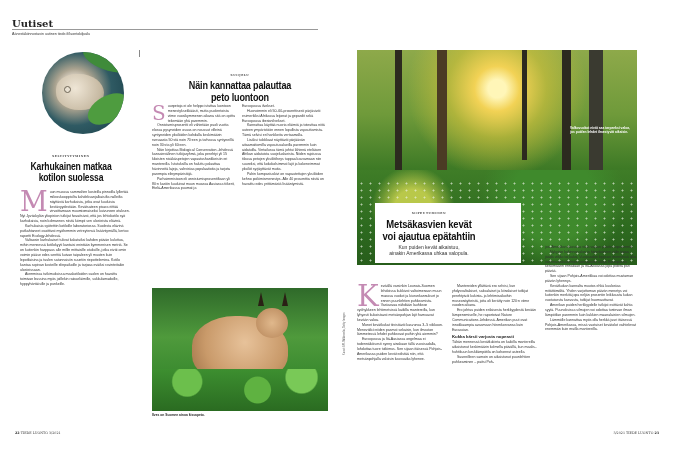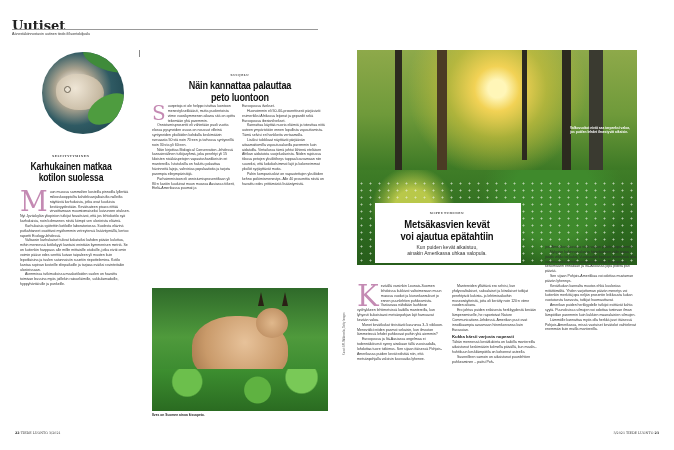--- a/index.html
+++ b/index.html
@@ -1,19 +1,19 @@
 <!DOCTYPE html>
 <html><head>
 <meta charset="utf-8">
 <style>
   * { box-sizing: border-box; margin: 0; padding: 0; }
   html, body { width: 674px; height: 450px; background: #fff; overflow: hidden; }
   body { position: relative; font-family: "Liberation Sans", sans-serif; color: #222; }
   .abs { position: absolute; }
-  .section-title { left: 12px; top: 18px; font-family: "DejaVu Serif", serif; font-weight: bold; font-size: 13px; color: #222; }
+  .section-title { left: 12px; top: 18px; font-family: "DejaVu Serif", serif; font-weight: bold; font-size: 10px; color: #222; }
   .section-rule { left: 12px; top: 29px; width: 306px; height: 1px; background: #999; }
   .section-sub { left: 12px; top: 32px; font-size: 3.6px; color: #333; }
   .page-divider { left: 139px; top: 50px; width: 1px; height: 7px; background: #888; }
 
   .body-text { font-size: 3.55px; line-height: 4.85px; color: #333; text-align: left; hyphens: auto; }
   .body-text p { text-indent: 5px; }
   .body-text p.first { text-indent: 0; }
   .kicker { font-family: "DejaVu Serif", serif; font-size: 2.8px; letter-spacing: 0.6px; font-weight: bold; color: #444; text-align: center; }
   .headline { font-family: "Liberation Sans", sans-serif; font-weight: bold; color: #111; text-align: center; letter-spacing: -0.2px; transform: scaleX(0.86); transform-origin: center; }
   .dropcap { float: left; font-family: "DejaVu Serif", serif; color: #c48ab3; line-height: 0.8; margin-right: 2px; margin-top: 1px; }
@@ -114,21 +114,21 @@
   <div class="trunk" style="left:80px; width:10px; height:140px; background:#4b3b24;"></div>
   <div class="trunk" style="left:165px; width:5px; height:110px;"></div>
   <div class="trunk" style="left:205px; width:9px; height:120px;"></div>
   <div class="trunk" style="left:232px; width:14px; height:130px; background:#3a3a30;"></div>
   <div class="floor"></div>
   <div class="flowers"></div>
 </div>
 <div class="abs forest-caption">Valkovuokot eivät saa tarpeeksi valoa, jos puiden lehdet ilmestyvät aikaisin.</div>
 <div class="abs headline-box"></div>
 
-<div class="abs" style="left:374px; top:211px; width:146px;">
+<div class="abs" style="left:356px; top:211px; width:146px;">
   <div class="kicker">SOPEUTUMINEN</div>
   <div class="headline" style="font-size:11px; line-height:12px; margin-top:3px;">
     <div>Metsäkasvien kevät</div>
     <div>voi ajautua epätahtiin</div>
   </div>
   <div style="text-align:center; font-size:5px; line-height:6.2px; color:#333; margin-top:2px;">
     <div>Kun puiden kevät aikaistuu,</div>
     <div>ainakin Amerikassa uhkaa valopula.</div>
   </div>
 </div>

